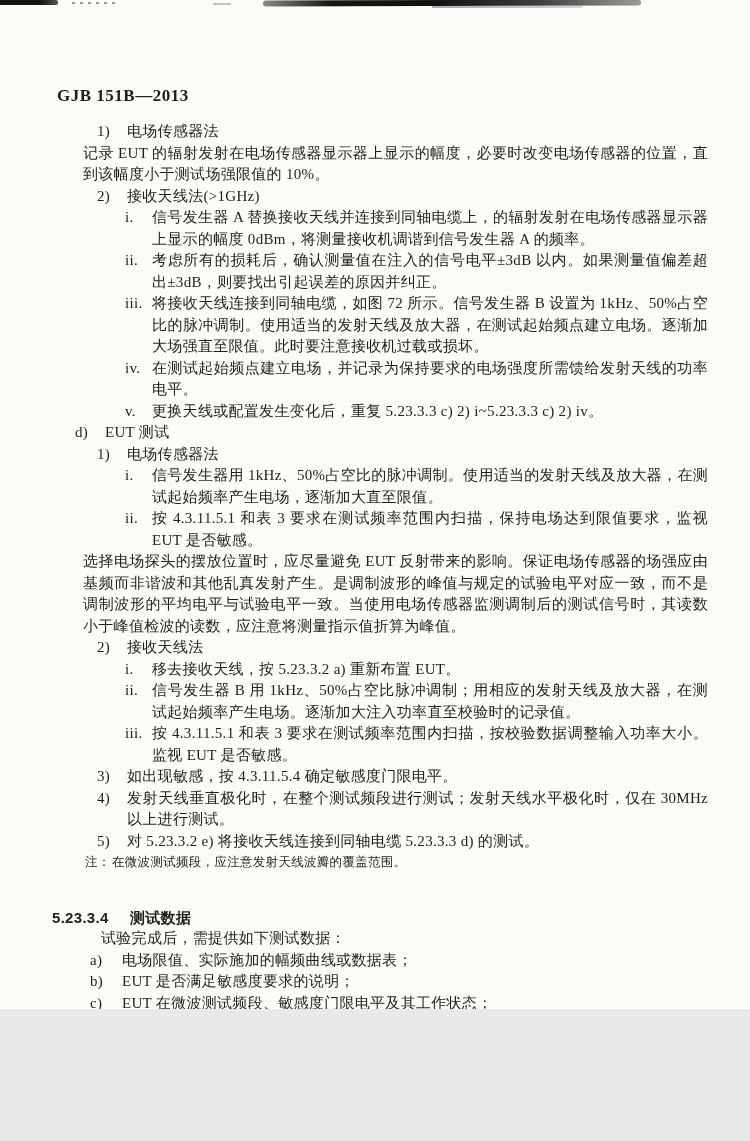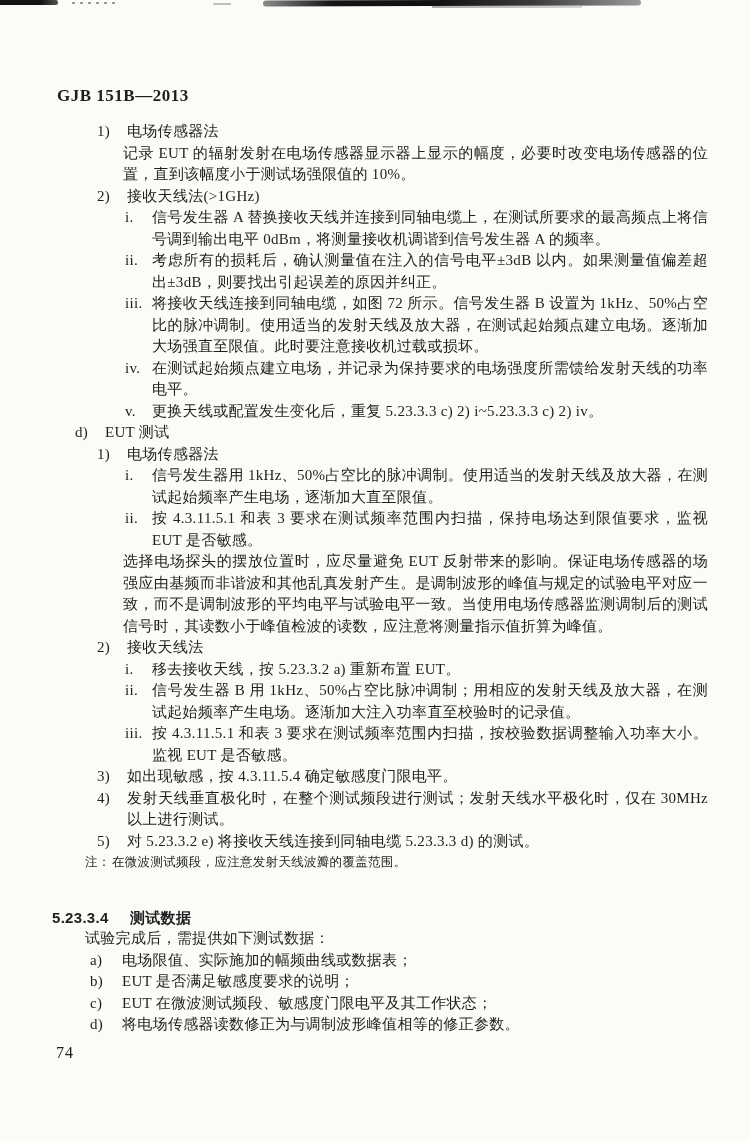--- a/index.html
+++ b/index.html
@@ -1,17 +1,17 @@
 <!DOCTYPE html>
 <html><head>
 <meta charset="utf-8">
 <style>
   html,body { margin:0; padding:0; background:#e9e9e7; }
   .page {
-    position:relative; width:750px; height:1141px;
+    position:relative; width:750px; height:1009px;
     background:#fbfbf8; overflow:hidden;
     font-family:"Liberation Serif","DejaVu Serif",serif;
     color:#1e1e1e;
   }
   
   .art-left  { position:absolute; left:0; top:0; width:58px; height:5px;
                background:linear-gradient(90deg,#141414 0 70%,#555); border-radius:0 2px 2px 0; }
   .art-dots  { position:absolute; left:72px; top:2px; width:48px; height:2px;
                background:repeating-linear-gradient(90deg,#9a9a9a 0 3px,transparent 3px 8px); }
   .art-speck { position:absolute; left:213px; top:3px; width:18px; height:2px; background:#c0c0bd; }
@@ -26,27 +26,27 @@
     font-weight:bold; font-size:17px; letter-spacing:.5px;
   }
   .content { position:absolute; left:57px; top:121px; width:651px; }
   .b { line-height:21.5px; font-size:15px; letter-spacing:.3px; text-align:justify; }
   .row { display:flex; }
   .mk  { flex:none; }
   .tx  { flex:1; }
 
   .num    { margin-left:40px; } .num .mk    { width:30px; }
   .rom    { margin-left:68px; } .rom .mk    { width:27px; }
-  .para   { margin-left:66px; }
+  .para   { margin-left:26px; }
   .let-d  { margin-left:18px; } .let-d .mk  { width:30px; }
   .note   { margin-left:28px; font-size:12.5px; } .note .mk { width:27px; }
   .schead { margin-left:-5px; font-weight:bold;
             font-family:"Liberation Sans","DejaVu Sans",sans-serif; font-size:15px;margin-top:33px; }
   .schead .mk { width:78px; }
-  .scpara { margin-left:28px; }
+  .scpara { margin-left:44px; }
   .letter { margin-left:33px; } .letter .mk { width:32px; }
 
   .pageno { position:absolute; left:56px; top:1044px; font-size:16px; letter-spacing:1px; }
 </style>
 </head>
 <body>
 
 <div class="page">
 
   <div class="art-left"></div>
@@ -66,21 +66,21 @@
 
     <div class="b para">记录 EUT 的辐射发射在电场传感器显示器上显示的幅度，必要时改变电场传感器的位置，直到该幅度小于测试场强限值的 10%。</div>
 
     <div class="b num row">
       <span class="mk">2)</span>
       <span class="tx">接收天线法(&gt;1GHz)</span>
     </div>
 
     <div class="b rom row">
       <span class="mk">i.</span>
-      <span class="tx">信号发生器 A 替换接收天线并连接到同轴电缆上，在测试所要求的最高频点上将信号调到输出电平 0dBm，将测量接收机调谐到信号发生器 A 的频率。</span>
+      <span class="tx">信号发生器 A 替换接收天线并连接到同轴电缆上，的辐射发射在电场传感器显示器上显示的幅度 0dBm，将测量接收机调谐到信号发生器 A 的频率。</span>
     </div>
 
     <div class="b rom row">
       <span class="mk">ii.</span>
       <span class="tx">考虑所有的损耗后，确认测量值在注入的信号电平±3dB 以内。如果测量值偏差超出±3dB，则要找出引起误差的原因并纠正。</span>
     </div>
 
     <div class="b rom row">
       <span class="mk">iii.</span>
       <span class="tx">将接收天线连接到同轴电缆，如图 72 所示。信号发生器 B 设置为 1kHz、50%占空比的脉冲调制。使用适当的发射天线及放大器，在测试起始频点建立电场。逐渐加大场强直至限值。此时要注意接收机过载或损坏。</span>

